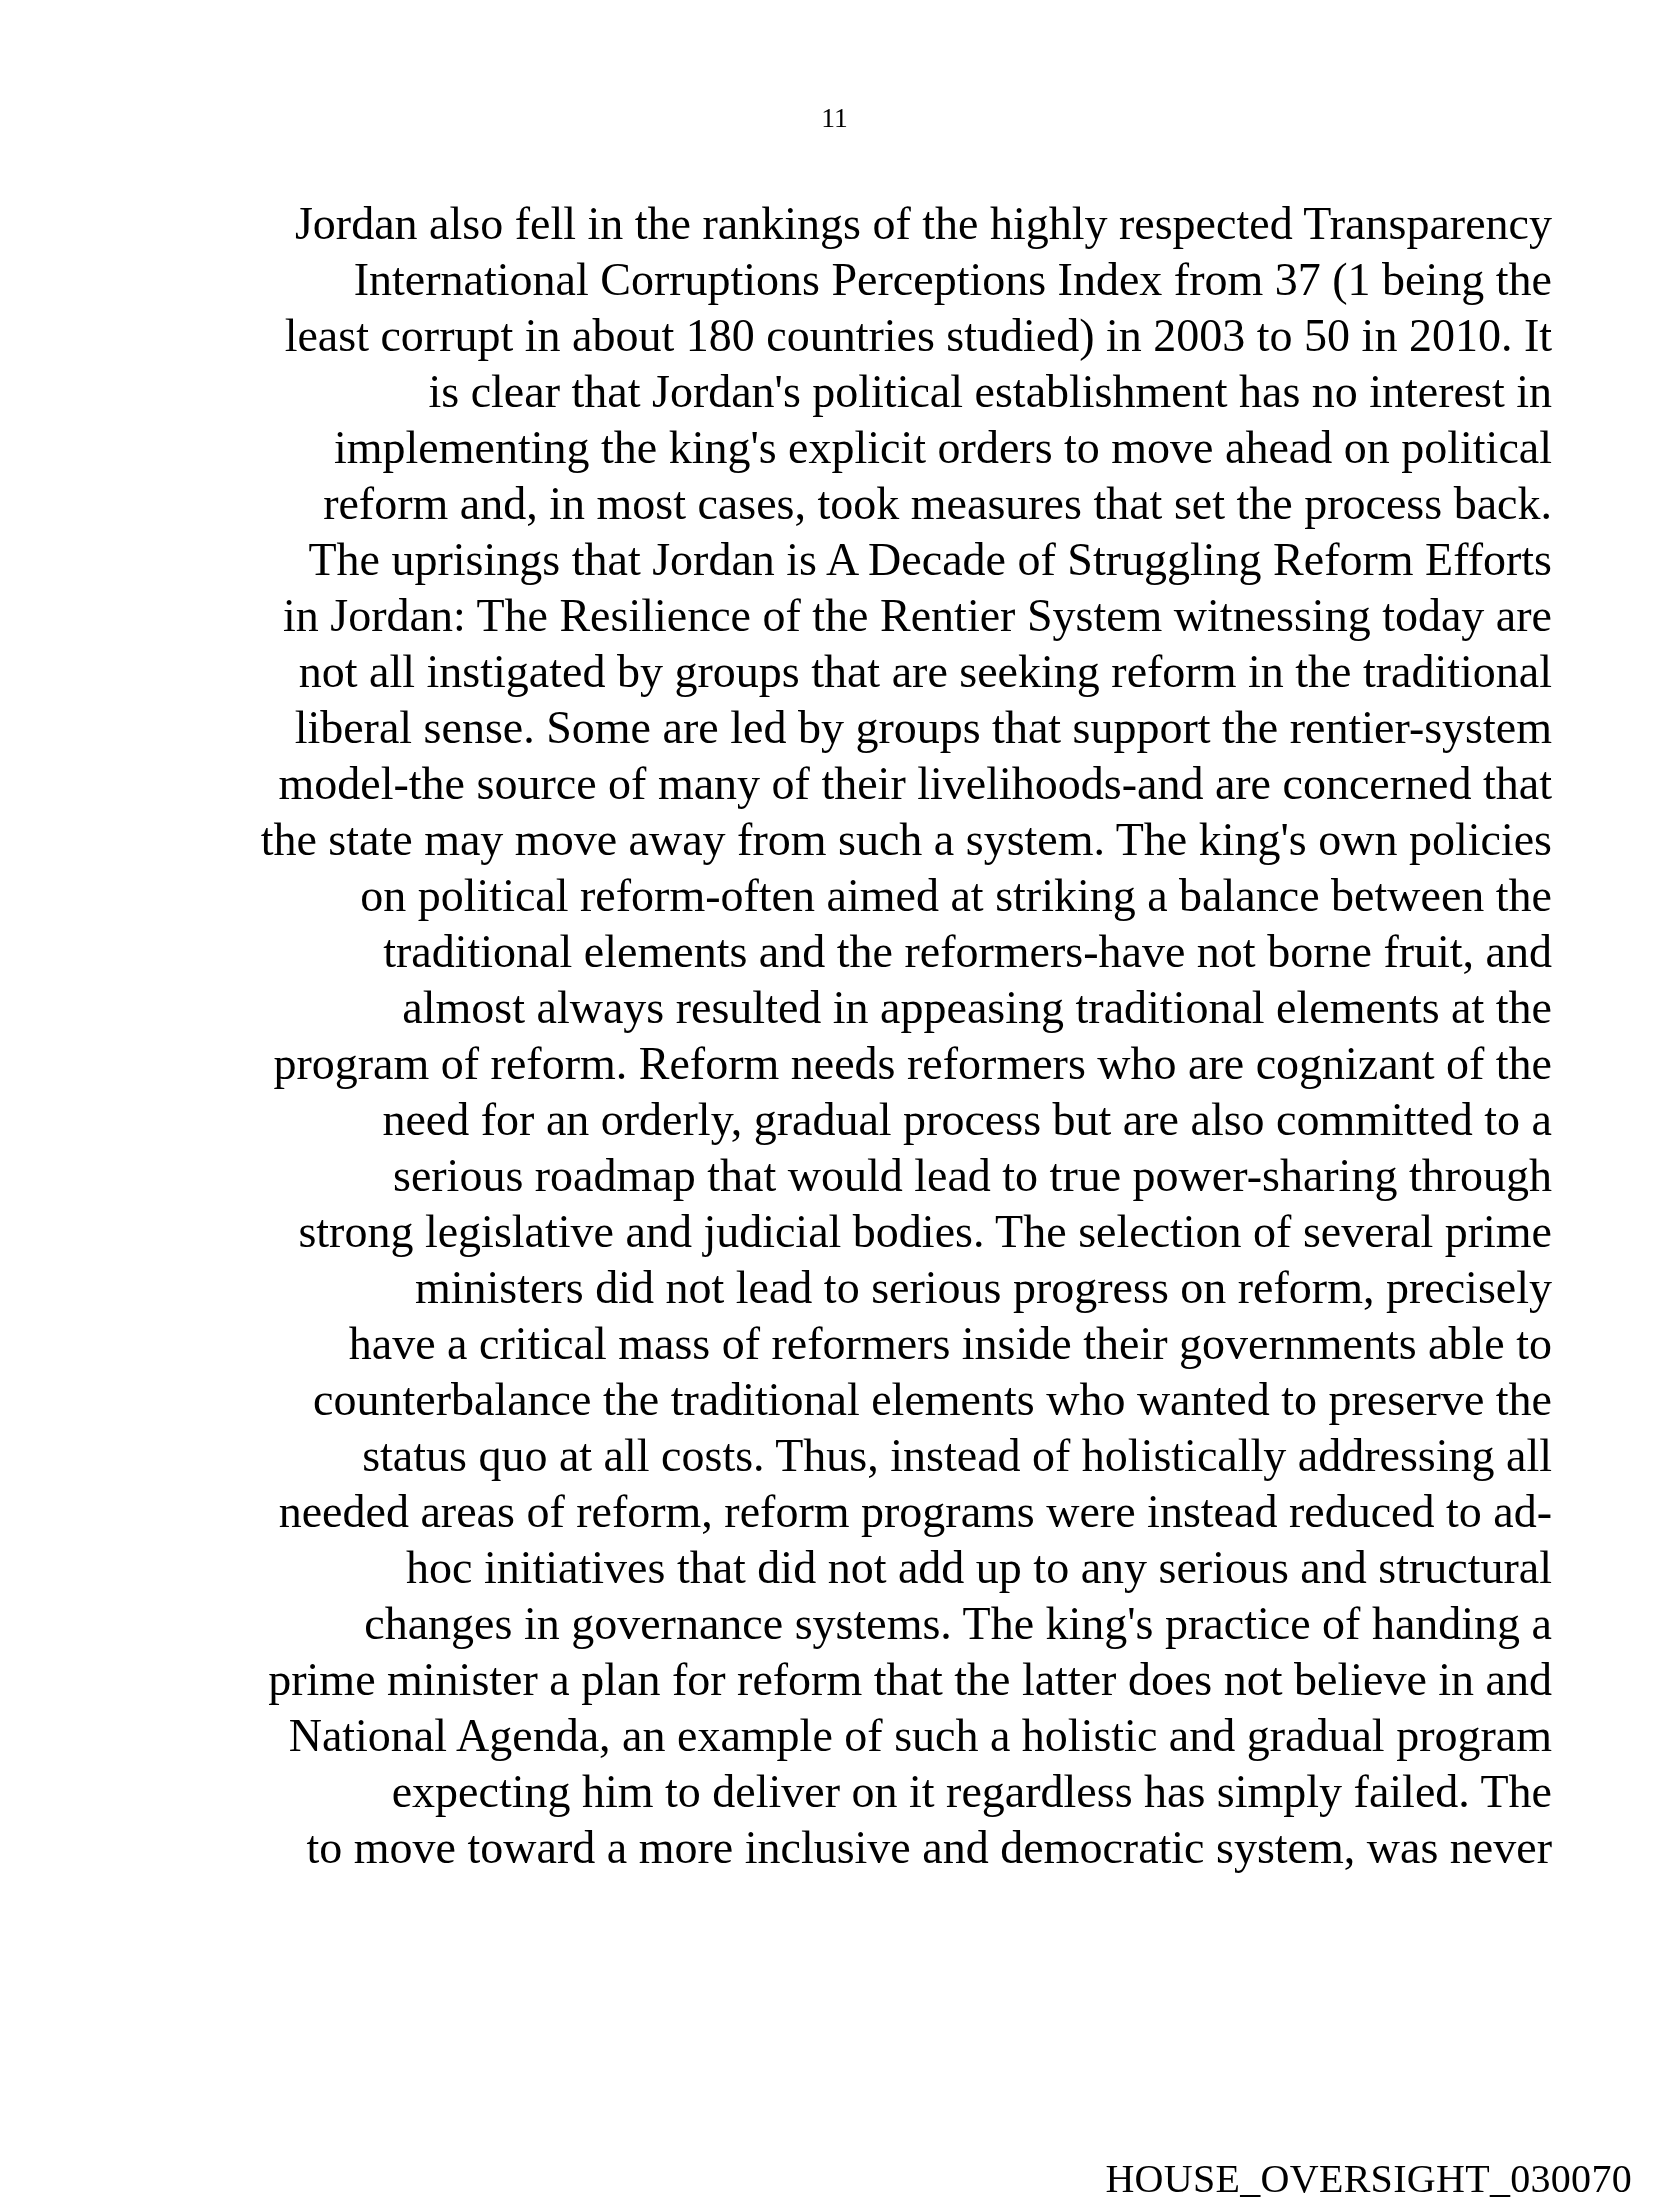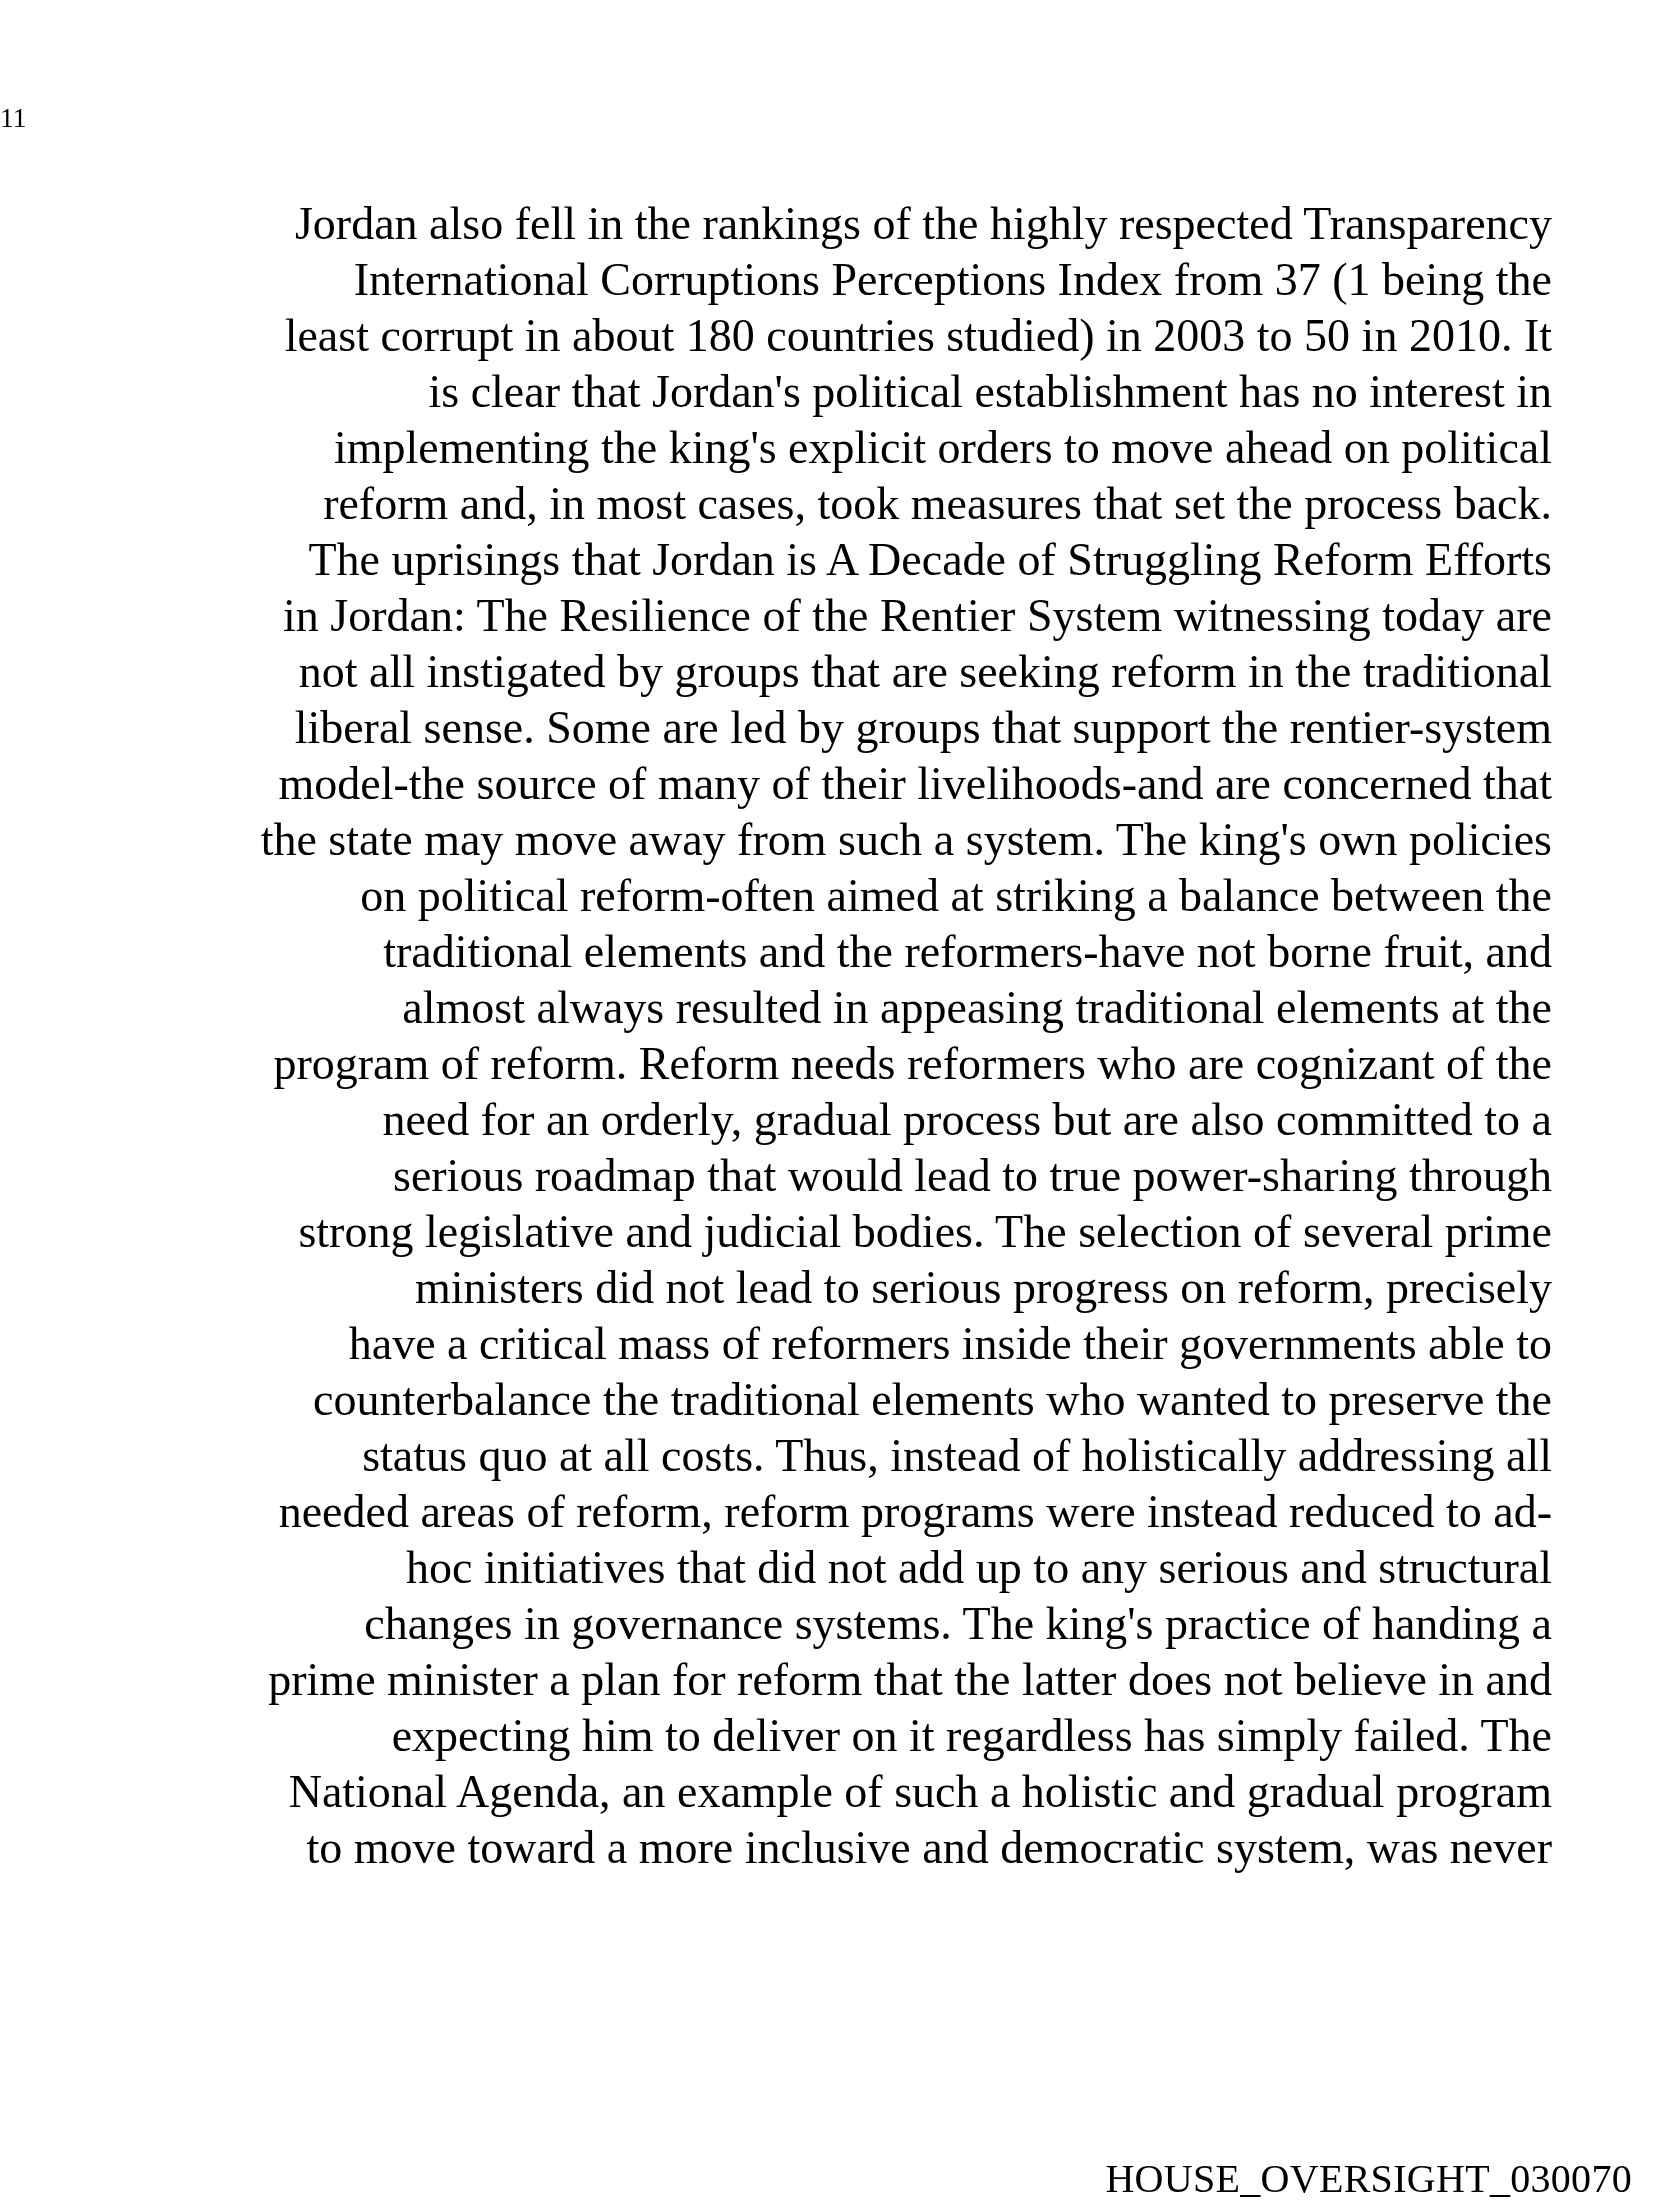--- a/index.html
+++ b/index.html
@@ -12,21 +12,21 @@
       height: 2205px;
       position: relative;
       overflow: hidden;
       color: #000000;
     }
     .page-number {
       position: absolute;
       top: 98px;
       left: 0;
       width: 1669px;
-      text-align: left;
+      text-align: center;
       font-family: "Liberation Serif", serif;
       font-size: 27.5px;
       line-height: 39px;
     }
     .body-text {
       position: absolute;
       top: 196px;
       left: 145px;
       width: 1407px;
       margin: 0;
@@ -75,19 +75,19 @@
   <span class="line">serious roadmap that would lead to true power-sharing through</span>
   <span class="line">strong legislative and judicial bodies. The selection of several prime</span>
   <span class="line">ministers did not lead to serious progress on reform, precisely</span>
   <span class="line">have a critical mass of reformers inside their governments able to</span>
   <span class="line">counterbalance the traditional elements who wanted to preserve the</span>
   <span class="line">status quo at all costs. Thus, instead of holistically addressing all</span>
   <span class="line">needed areas of reform, reform programs were instead reduced to ad-</span>
   <span class="line">hoc initiatives that did not add up to any serious and structural</span>
   <span class="line">changes in governance systems. The king's practice of handing a</span>
   <span class="line">prime minister a plan for reform that the latter does not believe in and</span>
+  <span class="line">National Agenda, an example of such a holistic and gradual program</span>
   <span class="line">expecting him to deliver on it regardless has simply failed. The</span>
-  <span class="line">National Agenda, an example of such a holistic and gradual program</span>
   <span class="line">to move toward a more inclusive and democratic system, was never</span>
 </p>
 
 <div class="bates">HOUSE_OVERSIGHT_030070</div>
 
 
 </body></html>

